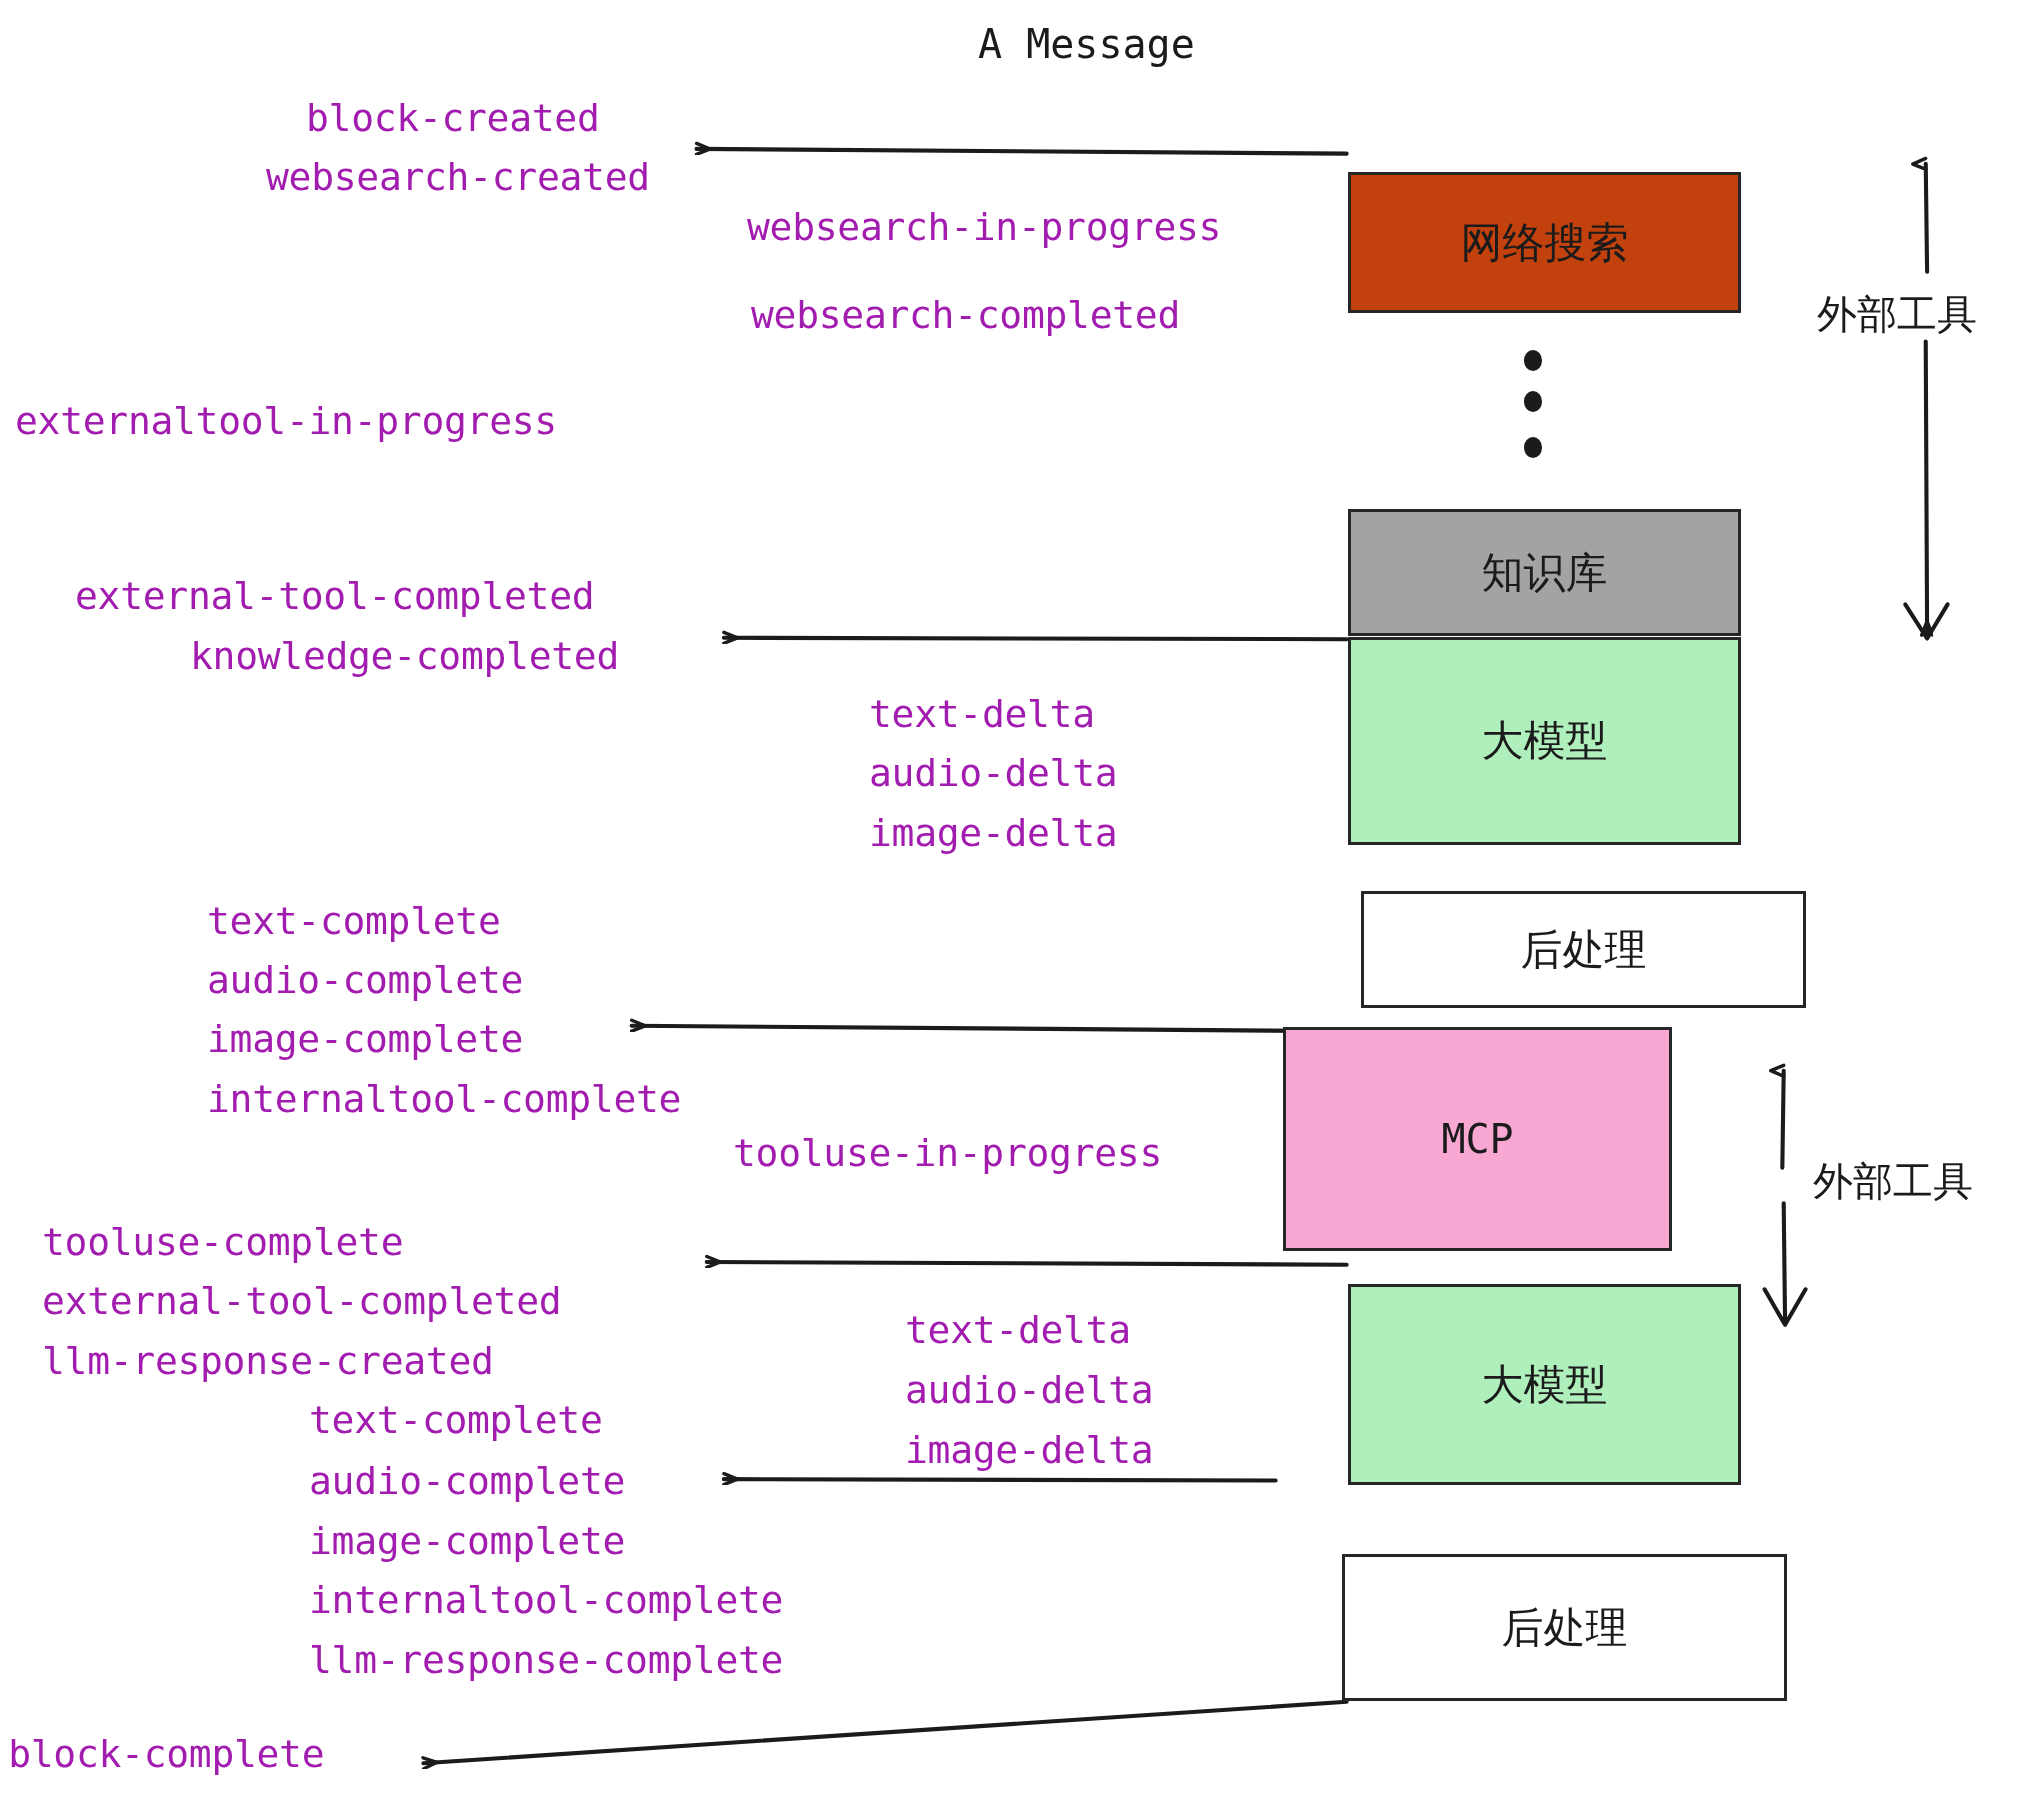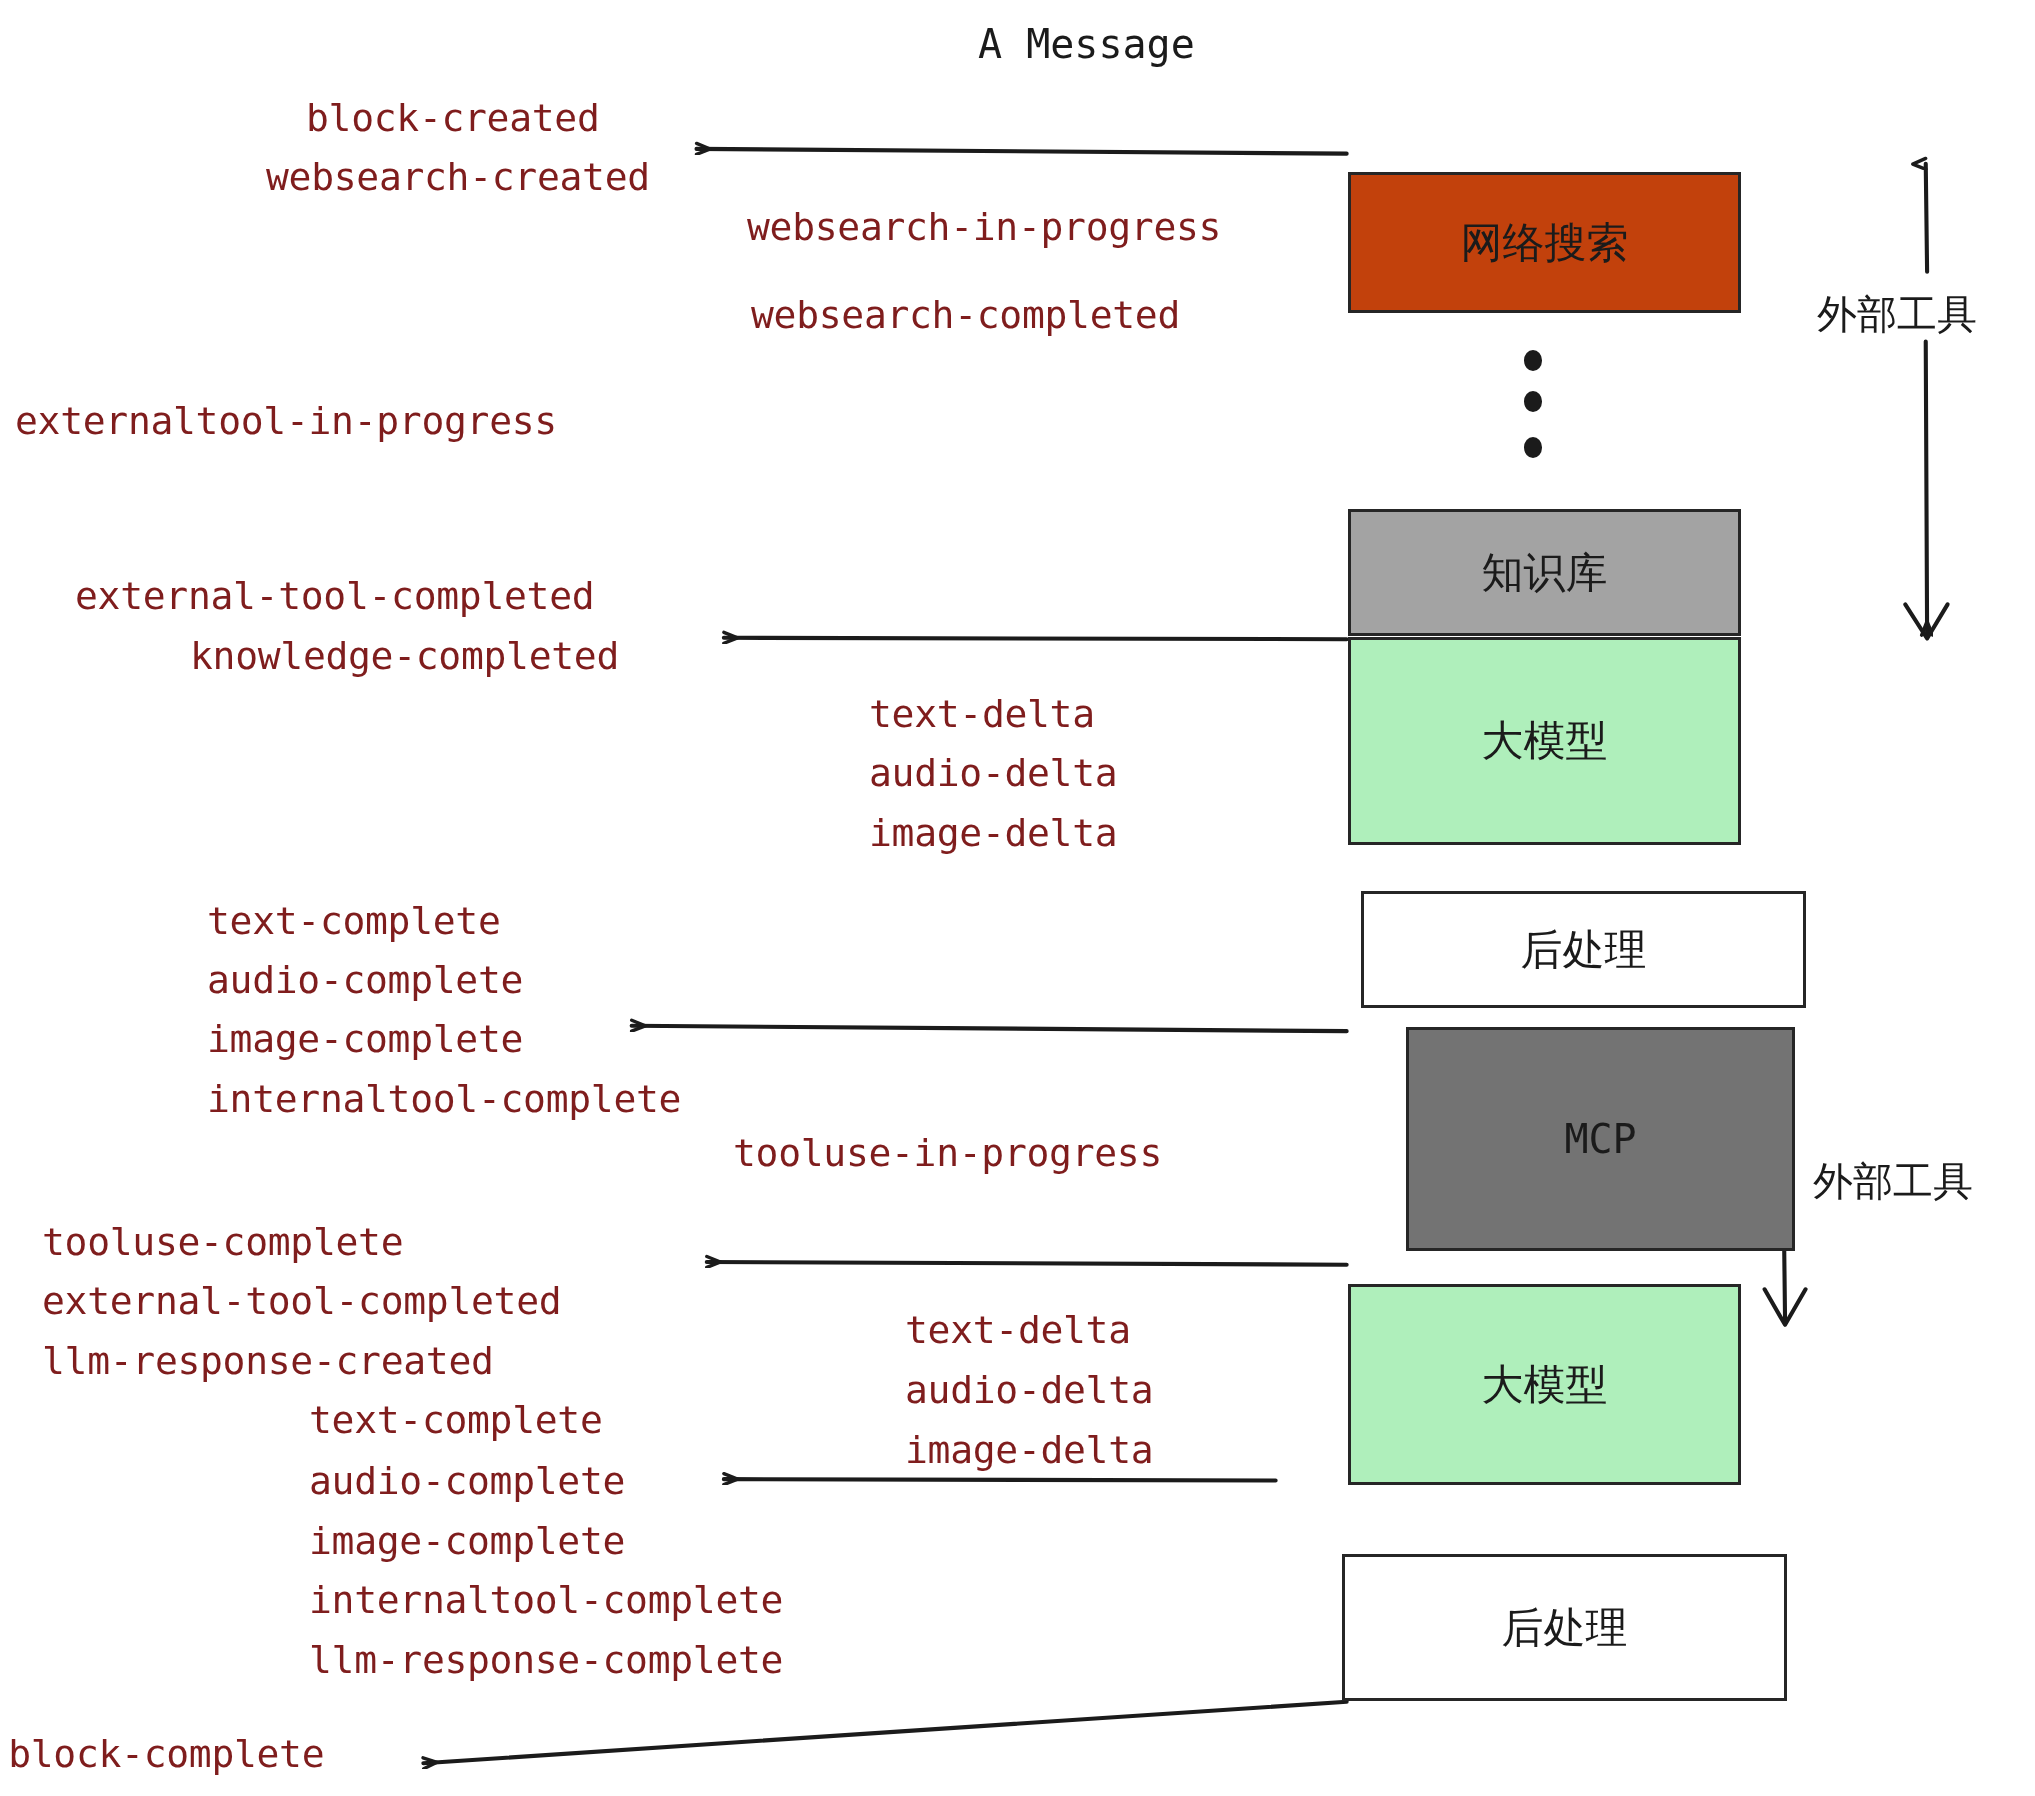--- a/index.html
+++ b/index.html
@@ -17,21 +17,21 @@
     color: #1b1b1b;
   }
   
   .evt {
     position: absolute;
     white-space: pre;
     font-family: "DejaVu Sans Mono", "Liberation Mono", monospace;
     font-size: 38px;
     line-height: 1;
     letter-spacing: -0.3px;
-    color: #7f1d1d;
+    color: #a21caf;
   }
   .title {
     position: absolute;
     white-space: pre;
     font-family: "DejaVu Sans Mono", "Liberation Mono", monospace;
     font-size: 40px;
     line-height: 1;
     color: #1b1b1b;
   }
   
@@ -202,21 +202,21 @@
   </div>
 
   <div class="node" style="left:1348px; top:637px; width:393px; height:208px; background:#AFEFBB;">
     <span>大模型</span>
   </div>
 
   <div class="node" style="left:1361px; top:891px; width:445px; height:117px; background:#FFFFFF;">
     <span>后处理</span>
   </div>
 
-  <div class="node mono" style="left:1406px; top:1027px; width:389px; height:224px; background:#737373;">
+  <div class="node mono" style="left:1283px; top:1027px; width:389px; height:224px; background:#f9a8d4;">
     <span>MCP</span>
   </div>
 
   <div class="node" style="left:1348px; top:1284px; width:393px; height:201px; background:#AFEFBB;">
     <span>大模型</span>
   </div>
 
   <div class="node" style="left:1342px; top:1554px; width:445px; height:147px; background:#FFFFFF;">
     <span>后处理</span>
   </div>

